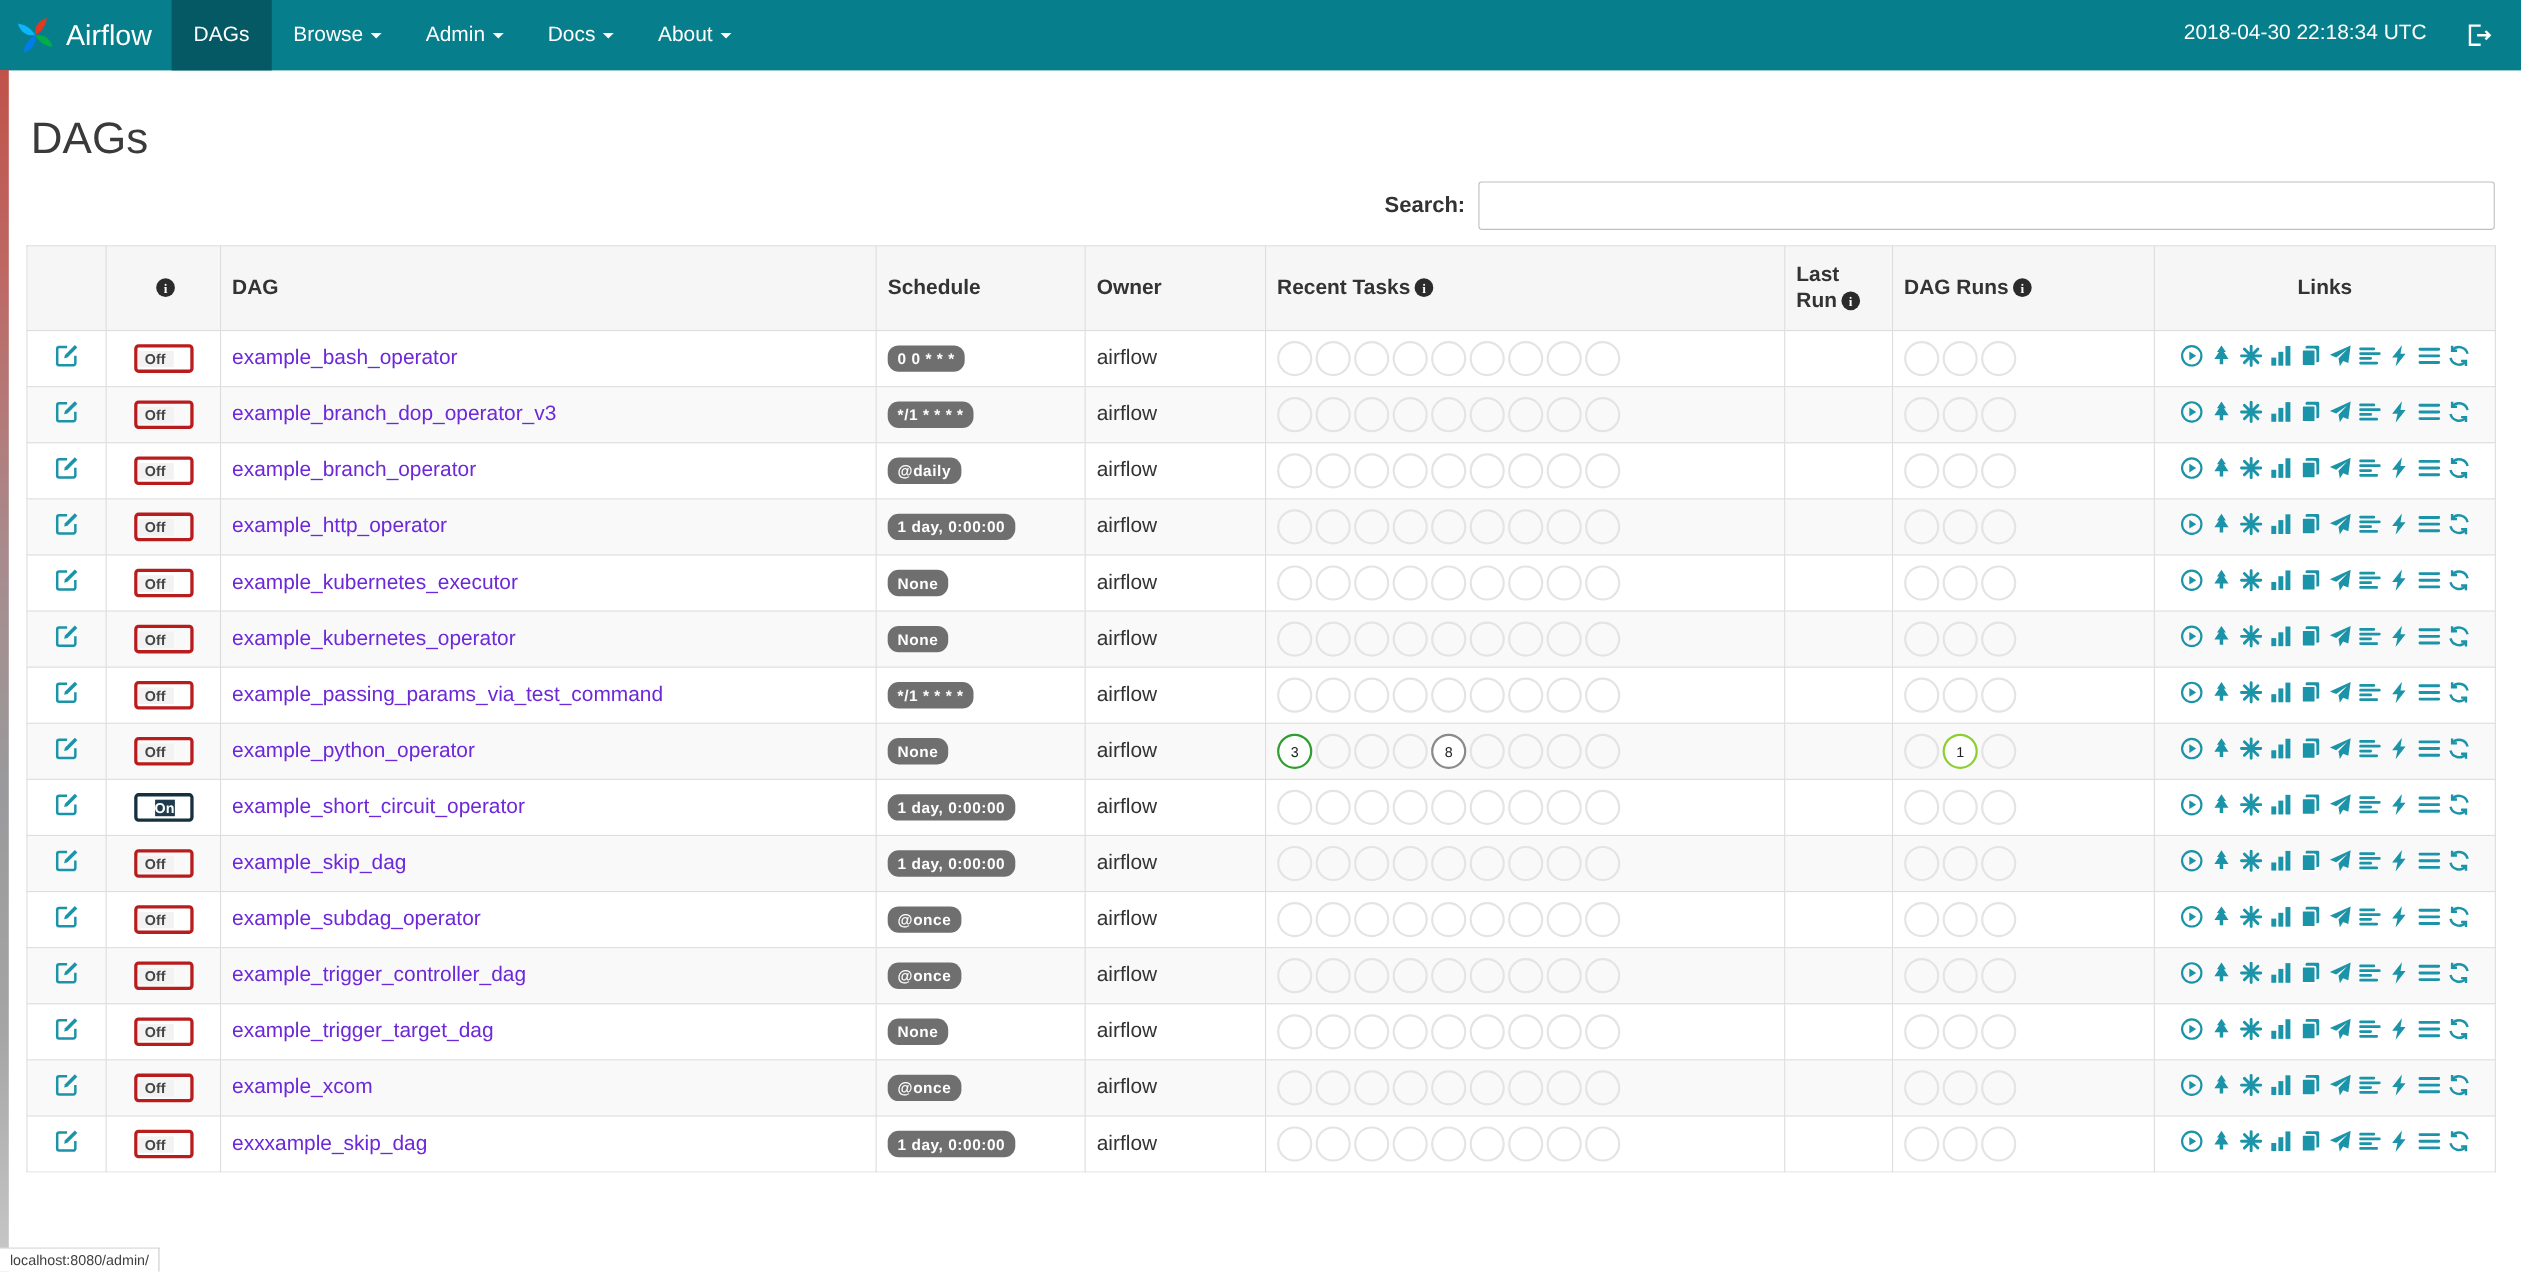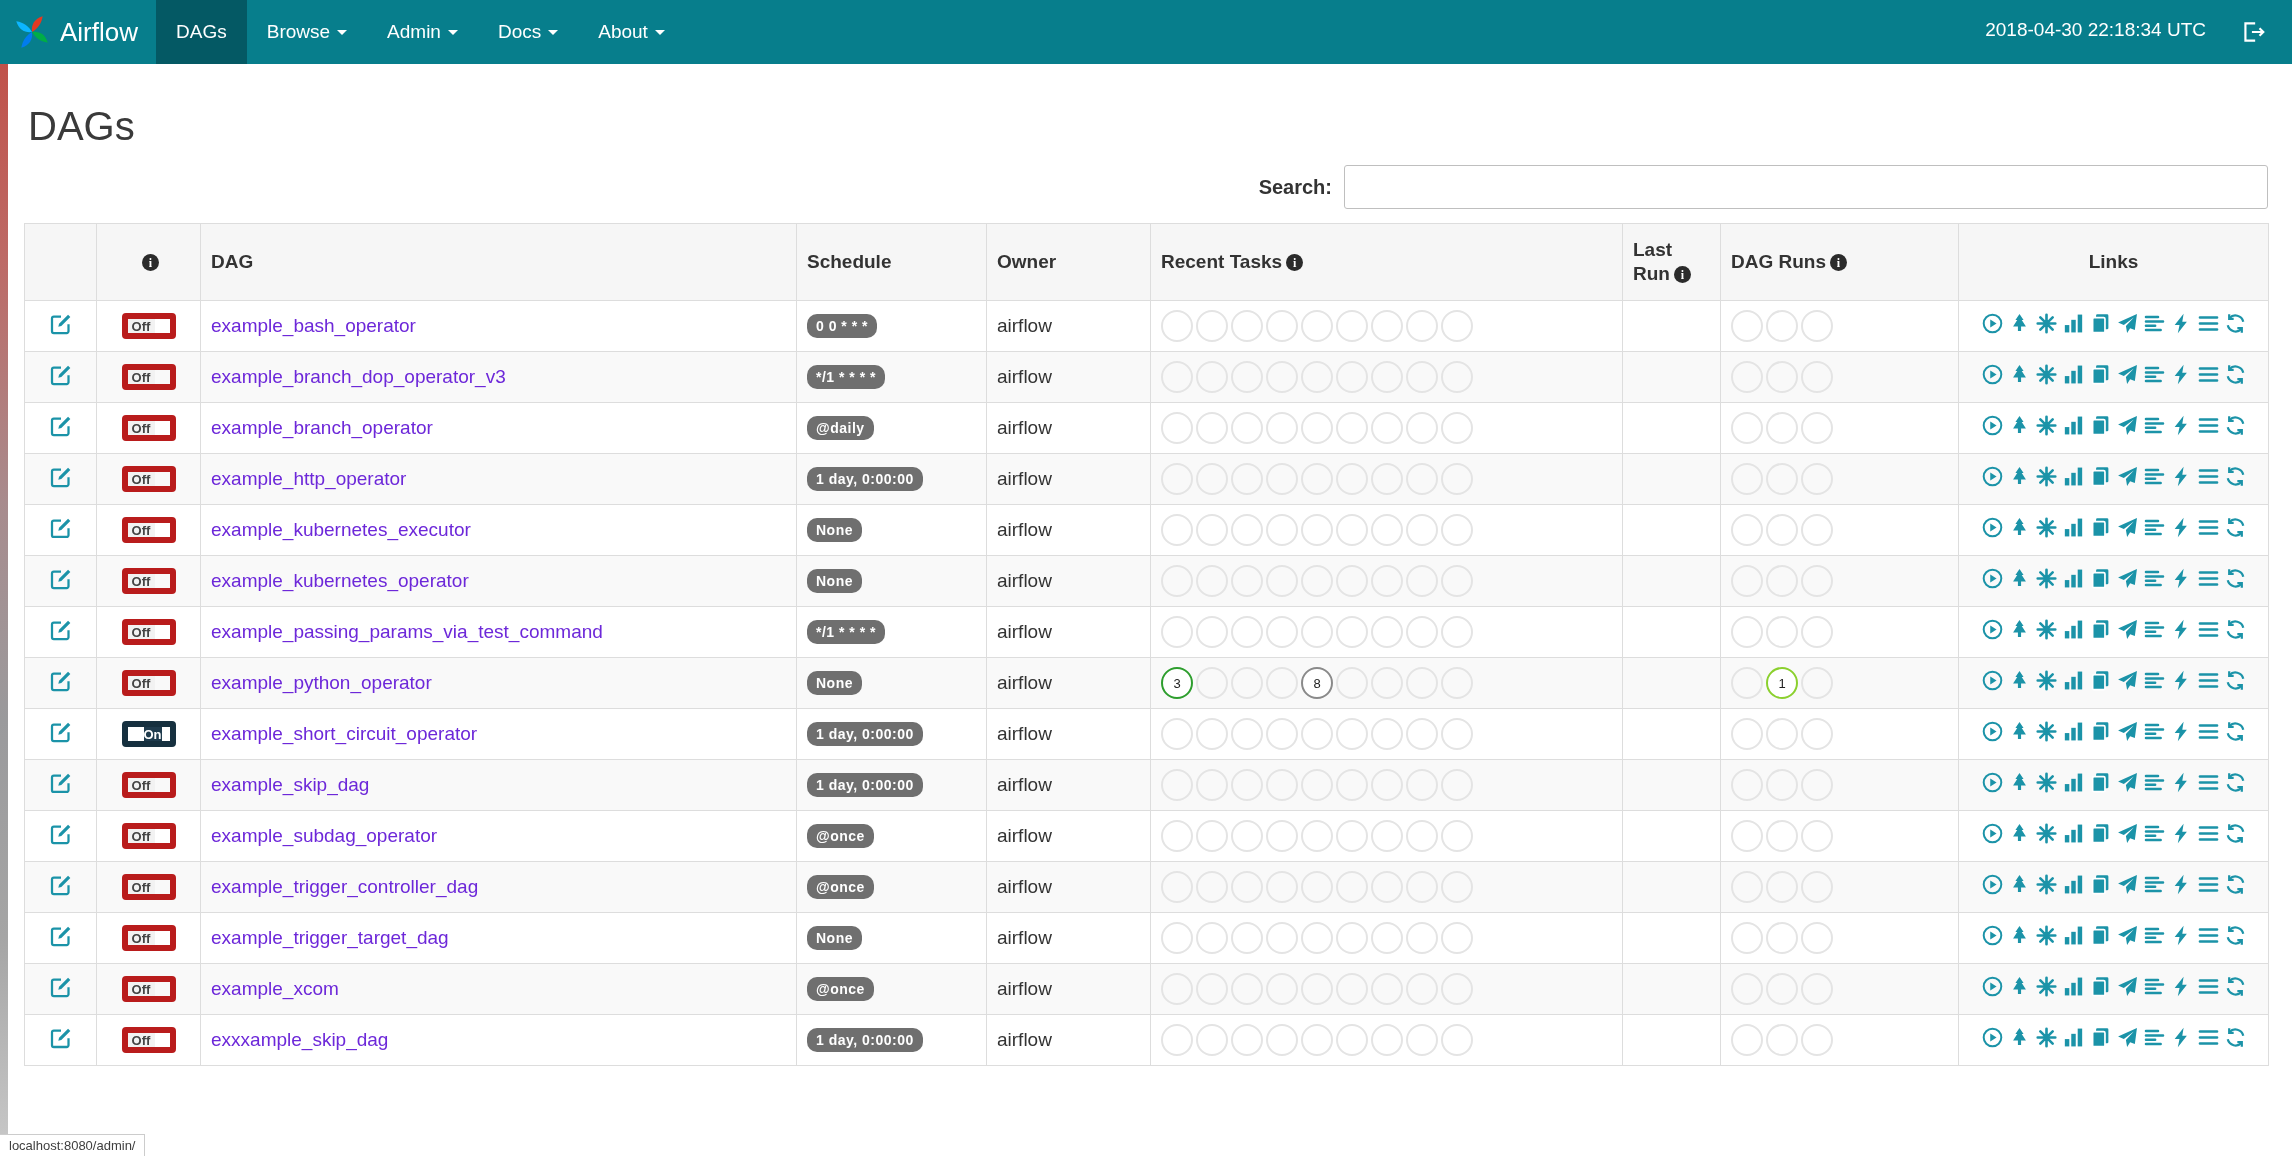--- a/index.html
+++ b/index.html
@@ -33,21 +33,21 @@
   thead th { background:#f6f6f6; font-weight:bold; color:#333; text-align:left; padding:14px 10px; line-height:24px; }
   tbody tr:nth-child(even) { background:#f9f9f9; }
   .center { text-align:center !important; }
 
   .info { display:inline-flex; align-items:center; justify-content:center; width:17px; height:17px; border-radius:50%;
           background:#2b2b2b; color:#fff; font-size:12px; font-weight:bold; font-family:"Liberation Serif",serif; vertical-align:middle; margin-left:4px; }
 
   .edit-link { color:#1b93a8; display:inline-block; }
   .eicon { width:24px; height:24px; display:block; margin:0 auto; }
 
-  .switch { display:inline-flex; align-items:center; width:54px; height:26px; border:6px solid #b91c1c; border-radius:4px; overflow:hidden; cursor:pointer; vertical-align:middle; }
+  .switch { display:inline-flex; align-items:center; width:54px; height:26px; border:3px solid #b91c1c; border-radius:4px; overflow:hidden; cursor:pointer; vertical-align:middle; }
   .sw-label { display:flex; flex:1; align-items:center; justify-content:center; font-size:13px; font-weight:bold; }
   .switch.off .sw-label { background:#f2f2f2; color:#444; }
   .switch.off .sw-knob { width:15px; background:#fdfdfd; border-left:1px solid #bfbfbf; }
   .switch.on { border-color:#16303f;padding-left:16px; }
   .switch.on .sw-label { background:#1f3b4d; color:#fff; }
   .switch.on .sw-knob { width:15px; background:#fff; border-left:1px solid #16303f; }
 
   .dag-link { color:#6d28d9; text-decoration:none; }
   .badge { display:inline-block; background:#6f6f6f; color:#fff; font-size:14px; font-weight:bold; padding:4px 9px; border-radius:10px; letter-spacing:.5px; white-space:nowrap; }
 

